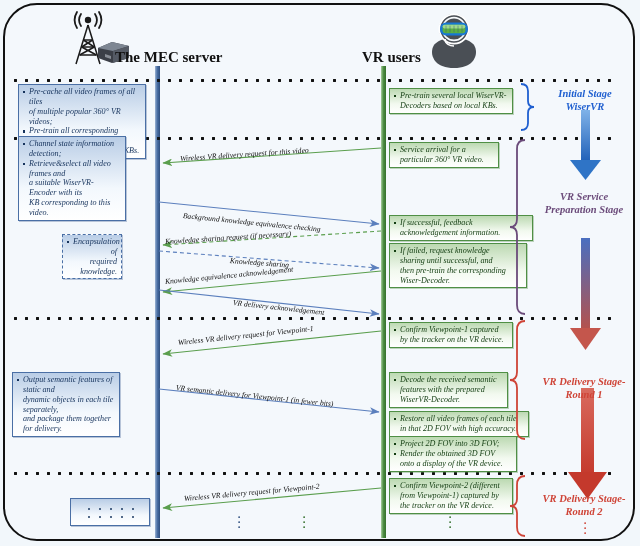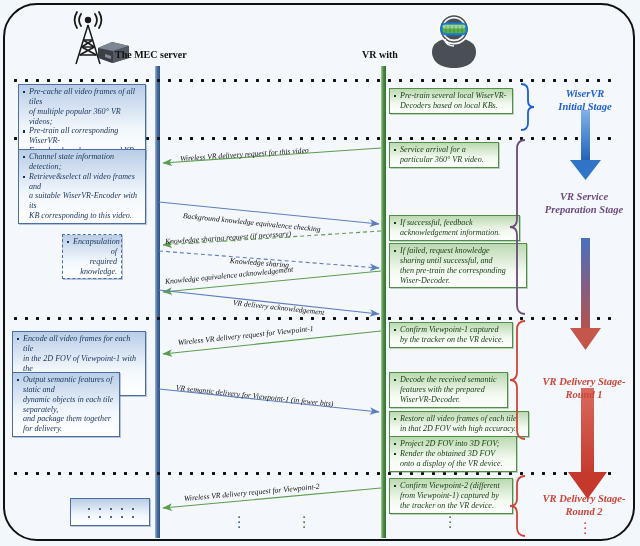--- a/index.html
+++ b/index.html
@@ -9,21 +9,21 @@
     background:#f2f7fb;
   }
   
   #frame{
     position:absolute;left:3px;top:3px;width:632px;height:538px;
     border:2px solid #111;border-radius:34px;background:#f4f8fc;
     box-sizing:border-box;
   }
   
   .actor-label{
-    position:absolute;font-weight:bold;font-size:10px;color:#111;
+    position:absolute;font-weight:bold;font-size:15px;color:#111;
     font-family:"Liberation Serif", serif;white-space:nowrap;
   }
   
   .lifeline{position:absolute;width:5px;}
   .lifeline.mec{background:linear-gradient(to right,#9bb4d4,#4a6fa5 45%,#2f4f7f);}
   .lifeline.vr{background:linear-gradient(to right,#a8cda0,#4f8f45 45%,#35702c);}
   
   .sep{position:absolute;height:3px;
        background-image:radial-gradient(circle, #111 1.4px, rgba(0,0,0,0) 1.6px);
        background-size:11px 3px;background-repeat:repeat-x;}
@@ -106,21 +106,21 @@
       <circle cx="29" cy="21" r="11.4" fill="none" stroke="#f7fafc" stroke-width="1.6"></circle>
       <rect x="15" y="14.5" width="28" height="13" rx="6.2" fill="#1677d4"></rect>
       <rect x="17.6" y="16.8" width="22.8" height="8.4" rx="3" fill="#5ab043"></rect>
       <rect x="17.6" y="16.8" width="22.8" height="3.6" rx="1.8" fill="#9fd98c"></rect>
       <g stroke="#2f4f7f" stroke-width=".55" opacity=".8">
         <path d="M21 17.6 L21 24.4 M25 17.6 L25 24.4 M29 17.6 L29 24.4 M33 17.6 L33 24.4 M37 17.6 L37 24.4"></path>
       </g>
       <path d="M20 31 C20 36 25 38 29 38" fill="none" stroke="#ffffff" stroke-width="1.6"></path>
     </svg>
   </div>
-  <div class="actor-label" data-name="actor-label-vr-users" style="left:362px;top:49px;">VR with</div>
+  <div class="actor-label" data-name="actor-label-vr-users" style="left:362px;top:49px;">VR users</div>
 
   <div class="lifeline mec" data-name="lifeline-mec-server" style="left:155px;top:66px;height:472px;"></div>
   <div class="lifeline vr" data-name="lifeline-vr-users" style="left:381px;top:66px;height:472px;"></div>
 
   <div class="sep" data-name="phase-separator-top" style="left:10px;top:79px;width:608px;"></div>
   <div class="sep" data-name="phase-separator-initial" style="left:10px;top:137px;width:608px;"></div>
   <div class="sep" data-name="phase-separator-preparation" style="left:10px;top:317px;width:608px;"></div>
   <div class="sep" data-name="phase-separator-round1" style="left:10px;top:472px;width:608px;"></div>
 
   <div class="note blue" data-name="note-mec-precache" style="left:18px;top:84px;width:128px;">
@@ -158,21 +158,21 @@
     [data-name="note-vr-failed-request"] li:nth-child(4):before,
     [data-name="note-vr-confirm-vp1"] li:nth-child(2):before,
     [data-name="note-vr-decode"] li:nth-child(2):before,
     [data-name="note-vr-decode"] li:nth-child(3):before,
     [data-name="note-vr-restore"] li:nth-child(2):before,
     [data-name="note-vr-project-render"] li:nth-child(3):before,
     [data-name="note-vr-confirm-vp2"] li:nth-child(2):before,
     [data-name="note-vr-confirm-vp2"] li:nth-child(3):before { display:none; }
   </style>
 
-  <div class="note blue" data-name="note-mec-csi-retrieve" style="left:18px;top:149px;width:128px;">
+  <div class="note blue" data-name="note-mec-csi-retrieve" style="left:18px;top:136px;width:108px;">
     <ul>
       <li data-name="note-line">
           <span>Channel state information detection;</span>
         </li>
       <li data-name="note-line">
           <span>Retrieve&amp;select all video frames and</span>
         </li>
       <li data-name="note-line">
           <span>a suitable WiserVR-Encoder with its</span>
         </li>
@@ -186,33 +186,20 @@
     <ul>
       <li data-name="note-line">
           <span>Encapsulation of</span>
         </li>
       <li data-name="note-line">
           <span>required knowledge.</span>
         </li>
     </ul>
   </div>
 
-  <div class="note blue" data-name="note-mec-encode" style="left:12px;top:331px;width:134px;">
-    <ul>
-      <li data-name="note-line">
-          <span>Encode all video frames for each tile</span>
-        </li>
-      <li data-name="note-line">
-          <span>in the 2D FOV of Viewpoint-1 with the</span>
-        </li>
-      <li data-name="note-line">
-          <span>previously selected WiserVR-Encoder.</span>
-        </li>
-    </ul>
-  </div>
 
   <div class="note blue" data-name="note-mec-semantic-features" style="left:12px;top:372px;width:108px;">
     <ul>
       <li data-name="note-line">
           <span>Output semantic features of static and</span>
         </li>
       <li data-name="note-line">
           <span>dynamic objects in each tile separately,</span>
         </li>
       <li data-name="note-line">
@@ -251,21 +238,21 @@
     <ul>
       <li data-name="note-line">
           <span>Service arrival for a</span>
         </li>
       <li data-name="note-line">
           <span>particular 360° VR video.</span>
         </li>
     </ul>
   </div>
 
-  <div class="note green" data-name="note-vr-feedback-success" style="left:389px;top:215px;width:131px;">
+  <div class="note green" data-name="note-vr-feedback-success" style="left:389px;top:215px;width:144px;">
     <ul>
       <li data-name="note-line">
           <span>If successful, feedback</span>
         </li>
       <li data-name="note-line">
           <span>acknowledgement information.</span>
         </li>
     </ul>
   </div>
 
@@ -455,22 +442,22 @@
   <div class="msg-label" data-name="msg-label-bg-knowledge-equivalence" style="left:183px;top:211px;transform:rotate(5.7deg);">Background knowledge equivalence checking</div>
   <div class="msg-label" data-name="msg-label-knowledge-sharing-request" style="left:165px;top:237px;transform:rotate(-3.7deg);">Knowledge sharing request (if necessary)</div>
   <div class="msg-label" data-name="msg-label-knowledge-sharing" style="left:230px;top:256px;transform:rotate(4.4deg);">Knowledge sharing</div>
   <div class="msg-label" data-name="msg-label-knowledge-equivalence-ack" style="left:165px;top:277px;transform:rotate(-5.5deg);">Knowledge equivalence acknowledgement</div>
   <div class="msg-label" data-name="msg-label-vr-delivery-ack" style="left:233px;top:298px;transform:rotate(6.2deg);">VR delivery acknowledgement</div>
   <div class="msg-label" data-name="msg-label-vr-delivery-request-vp1" style="left:178px;top:338px;transform:rotate(-6deg);">Wireless VR delivery request for Viewpoint-1</div>
   <div class="msg-label" data-name="msg-label-vr-semantic-delivery-vp1" style="left:176px;top:383px;transform:rotate(6deg);">VR semantic delivery for Viewpoint-1 (in fewer bits)</div>
   <div class="msg-label" data-name="msg-label-vr-delivery-request-vp2" style="left:184px;top:494px;transform:rotate(-5.2deg);">Wireless VR delivery request for Viewpoint-2</div>
 
   <div class="stage-label" data-name="stage-label-initial" style="left:531px;top:87px;width:108px;color:#1f5fd0;">
+    <div data-name="stage-label-line2">Initial Stage</div>
     <div data-name="stage-label-line1">WiserVR</div>
-    <div data-name="stage-label-line2">Initial Stage</div>
   </div>
   <div class="stage-label" data-name="stage-label-preparation" style="left:524px;top:190px;width:120px;color:#6b4b7a;">
     <div data-name="stage-label-line1">VR Service</div>
     <div data-name="stage-label-line2">Preparation Stage</div>
   </div>
   <div class="stage-label" data-name="stage-label-round1" style="left:524px;top:375px;width:120px;color:#cf4437;">
     <div data-name="stage-label-line1">VR Delivery Stage-</div>
     <div data-name="stage-label-line2">Round 1</div>
   </div>
   <div class="stage-label" data-name="stage-label-round2" style="left:524px;top:492px;width:120px;color:#cf4437;">

